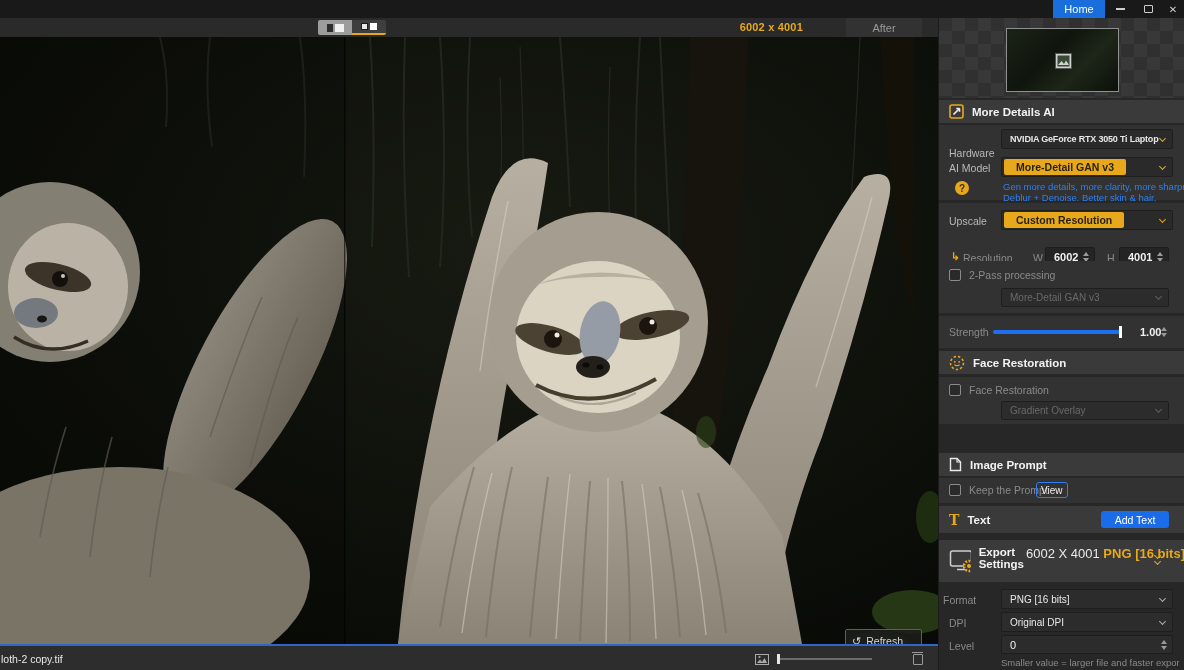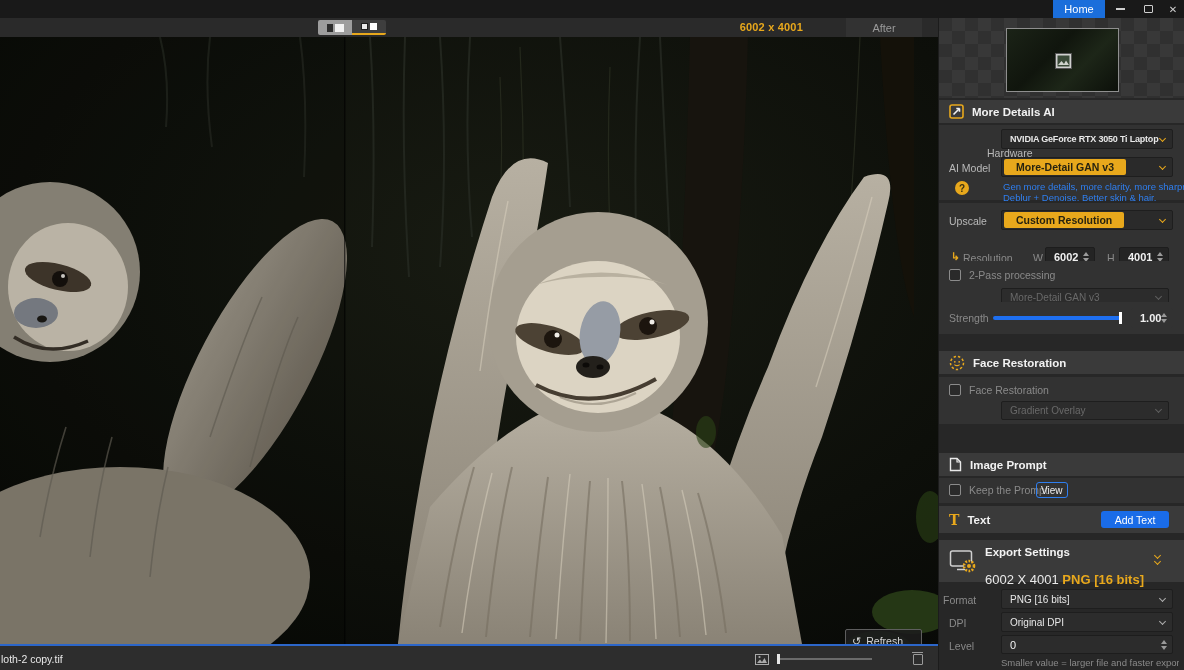--- a/index.html
+++ b/index.html
@@ -271,21 +271,21 @@
     <div class="phdr" style="top:82px;height:23px;">
       <svg width="15" height="15">
         <rect x="1" y="1" width="13" height="13" rx="2" fill="none" stroke="#e8a81c" stroke-width="1.6"></rect>
         <path d="M4.5 10.5 L10.5 4.5" stroke="#f2f2f2" stroke-width="1.6"></path>
         <path d="M10.5 4.5 l-3.2 0 M10.5 4.5 l0 3.2" stroke="#f2f2f2" stroke-width="1.6"></path>
       </svg>
       <span class="ttl">More Details AI</span>
     </div>
 
     <div class="pblock" style="top:107px;height:75px;">
-      <span class="rowlbl" style="left:10px;top:22px;margin-left:38px;">Hardware</span>
+      <span class="rowlbl" style="left:10px;top:22px;">Hardware</span>
       <div class="dd" style="left:62px;top:4px;width:172px;height:20px;">
         <span class="dtext" style="font-size:9px;letter-spacing:-0.2px;font-weight:bold;">NVIDIA GeForce RTX 3050 Ti Laptop GPU</span>
         <span class="chev dchev"></span>
       </div>
       <span class="rowlbl" style="left:10px;top:37px;">AI Model</span>
       <div class="dd" style="left:62px;top:32px;width:172px;height:20px;">
         <span class="pill" style="margin-left:2px;">More-Detail GAN  v3</span>
         <span style="flex:1;"></span>
         <span class="chev dchev"></span>
       </div>
@@ -323,21 +323,21 @@
 
     <div class="pblock" style="top:243px;height:52px;">
       <span class="chk" style="left:10px;top:8px;"></span>
       <span class="rowlbl dim" style="left:30px;top:8px;">2-Pass processing</span>
       <div class="dd" style="left:62px;top:27px;width:168px;height:19px;background:#2c2c2c;">
         <span class="dtext dis" style="font-size:10px;">More-Detail GAN  v3</span>
         <span class="chev dis dchev"></span>
       </div>
     </div>
 
-    <div class="pblock" style="top:284px;height:32px;">
+    <div class="pblock" style="top:298px;height:32px;">
       <span class="rowlbl dim" style="left:10px;top:10px;">Strength</span>
       <div class="slider" style="left:54px;top:14px;width:128px;">
         <span class="handle"></span>
       </div>
       <div class="spinbox" style="left:192px;top:6px;width:42px;height:20px;background:#323232;border-color:#323232;">
         <span class="sval" style="font-weight:bold;">1.00</span>
         <span class="sarrows">
             <span class="sa-up"></span>
             <span class="sa-dn"></span>
           </span>
@@ -384,21 +384,21 @@
       <button class="addtext-btn" style="left:162px;top:5px;width:68px;height:17px;">Add Text</button>
     </div>
 
     <div class="phdr" style="top:522px;height:42px;align-items:flex-start;">
       <svg width="28" height="24" style="margin-top:9px;">
         <rect x="1.5" y="2" width="21" height="15" rx="2" fill="none" stroke="#cfcfcf" stroke-width="1.5"></rect>
         <path d="M8 20.5 h9" stroke="#cfcfcf" stroke-width="1.5"></path>
         <circle cx="20" cy="17" r="5" fill="#3a3a3a" stroke="#e8a81c" stroke-width="2.6" stroke-dasharray="1.8 1.4"></circle>
         <circle cx="20" cy="17" r="2" fill="#e8a81c"></circle>
       </svg>
-      <span style="display:flex;flex-direction:column;margin-top:6px;gap:14px;">
+      <span style="display:flex;flex-direction:row;margin-top:6px;gap:2px;">
         <span class="ttl">Export Settings</span>
         <span class="exp-sub" style="position:static;">
           <span>6002 X 4001</span>
           <span class="yel">PNG</span>
           <span class="yel">[16 bits]</span>
         </span>
       </span>
       <span class="dblchev" style="left:216px;top:13px;position:absolute;">
         <span class="chev"></span>
           <span class="chev"></span>

